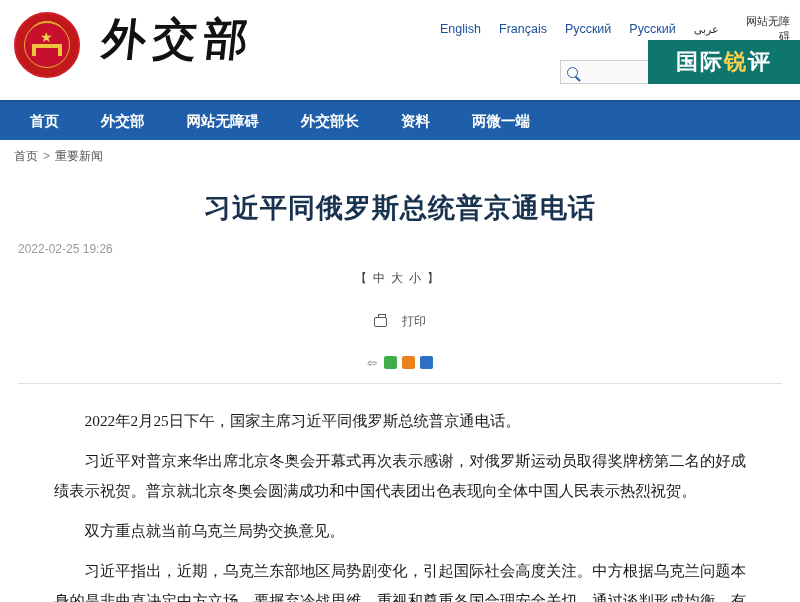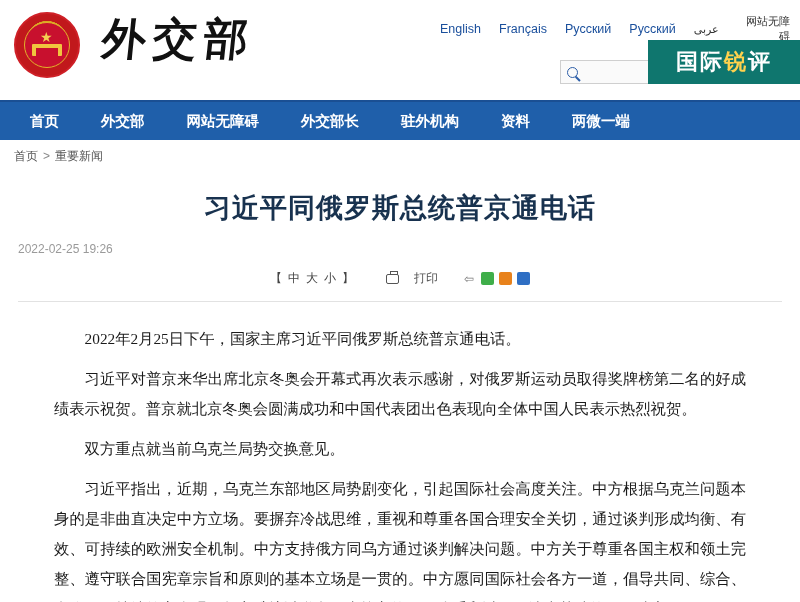--- a/index.html
+++ b/index.html
@@ -204,20 +204,21 @@
     margin-top: 16px;
   }
   .toolbar {
     margin-top: 14px;
     display: flex;
     justify-content: center;
     align-items: center;
     gap: 26px;
     font-size: 12px;
     color: #555;
+    flex-direction: column;
   }
   .fontsize {
     letter-spacing: 6px;
     color: #444;
   }
   .fontsize .brk { color: #444; }
   .print {
     display: flex; align-items: center; gap: 15px;
   }
   .printer {
@@ -303,21 +304,20 @@
           <span>评</span>
       </div>
     </div>
   </div>
 
   <div class="nav">
     <a href="#">首页</a>
     <a href="#">外交部</a>
     <a href="#">网站无障碍</a>
     <a href="#">外交部长</a>
-    <a href="#">驻外机构</a>
     <a href="#">资料</a>
     <a href="#">两微一端</a>
   </div>
 
   <div class="breadcrumb">
     <a href="#">首页</a>
     <span class="sep">&gt;</span>
     <span>重要新闻</span>
   </div>
 

